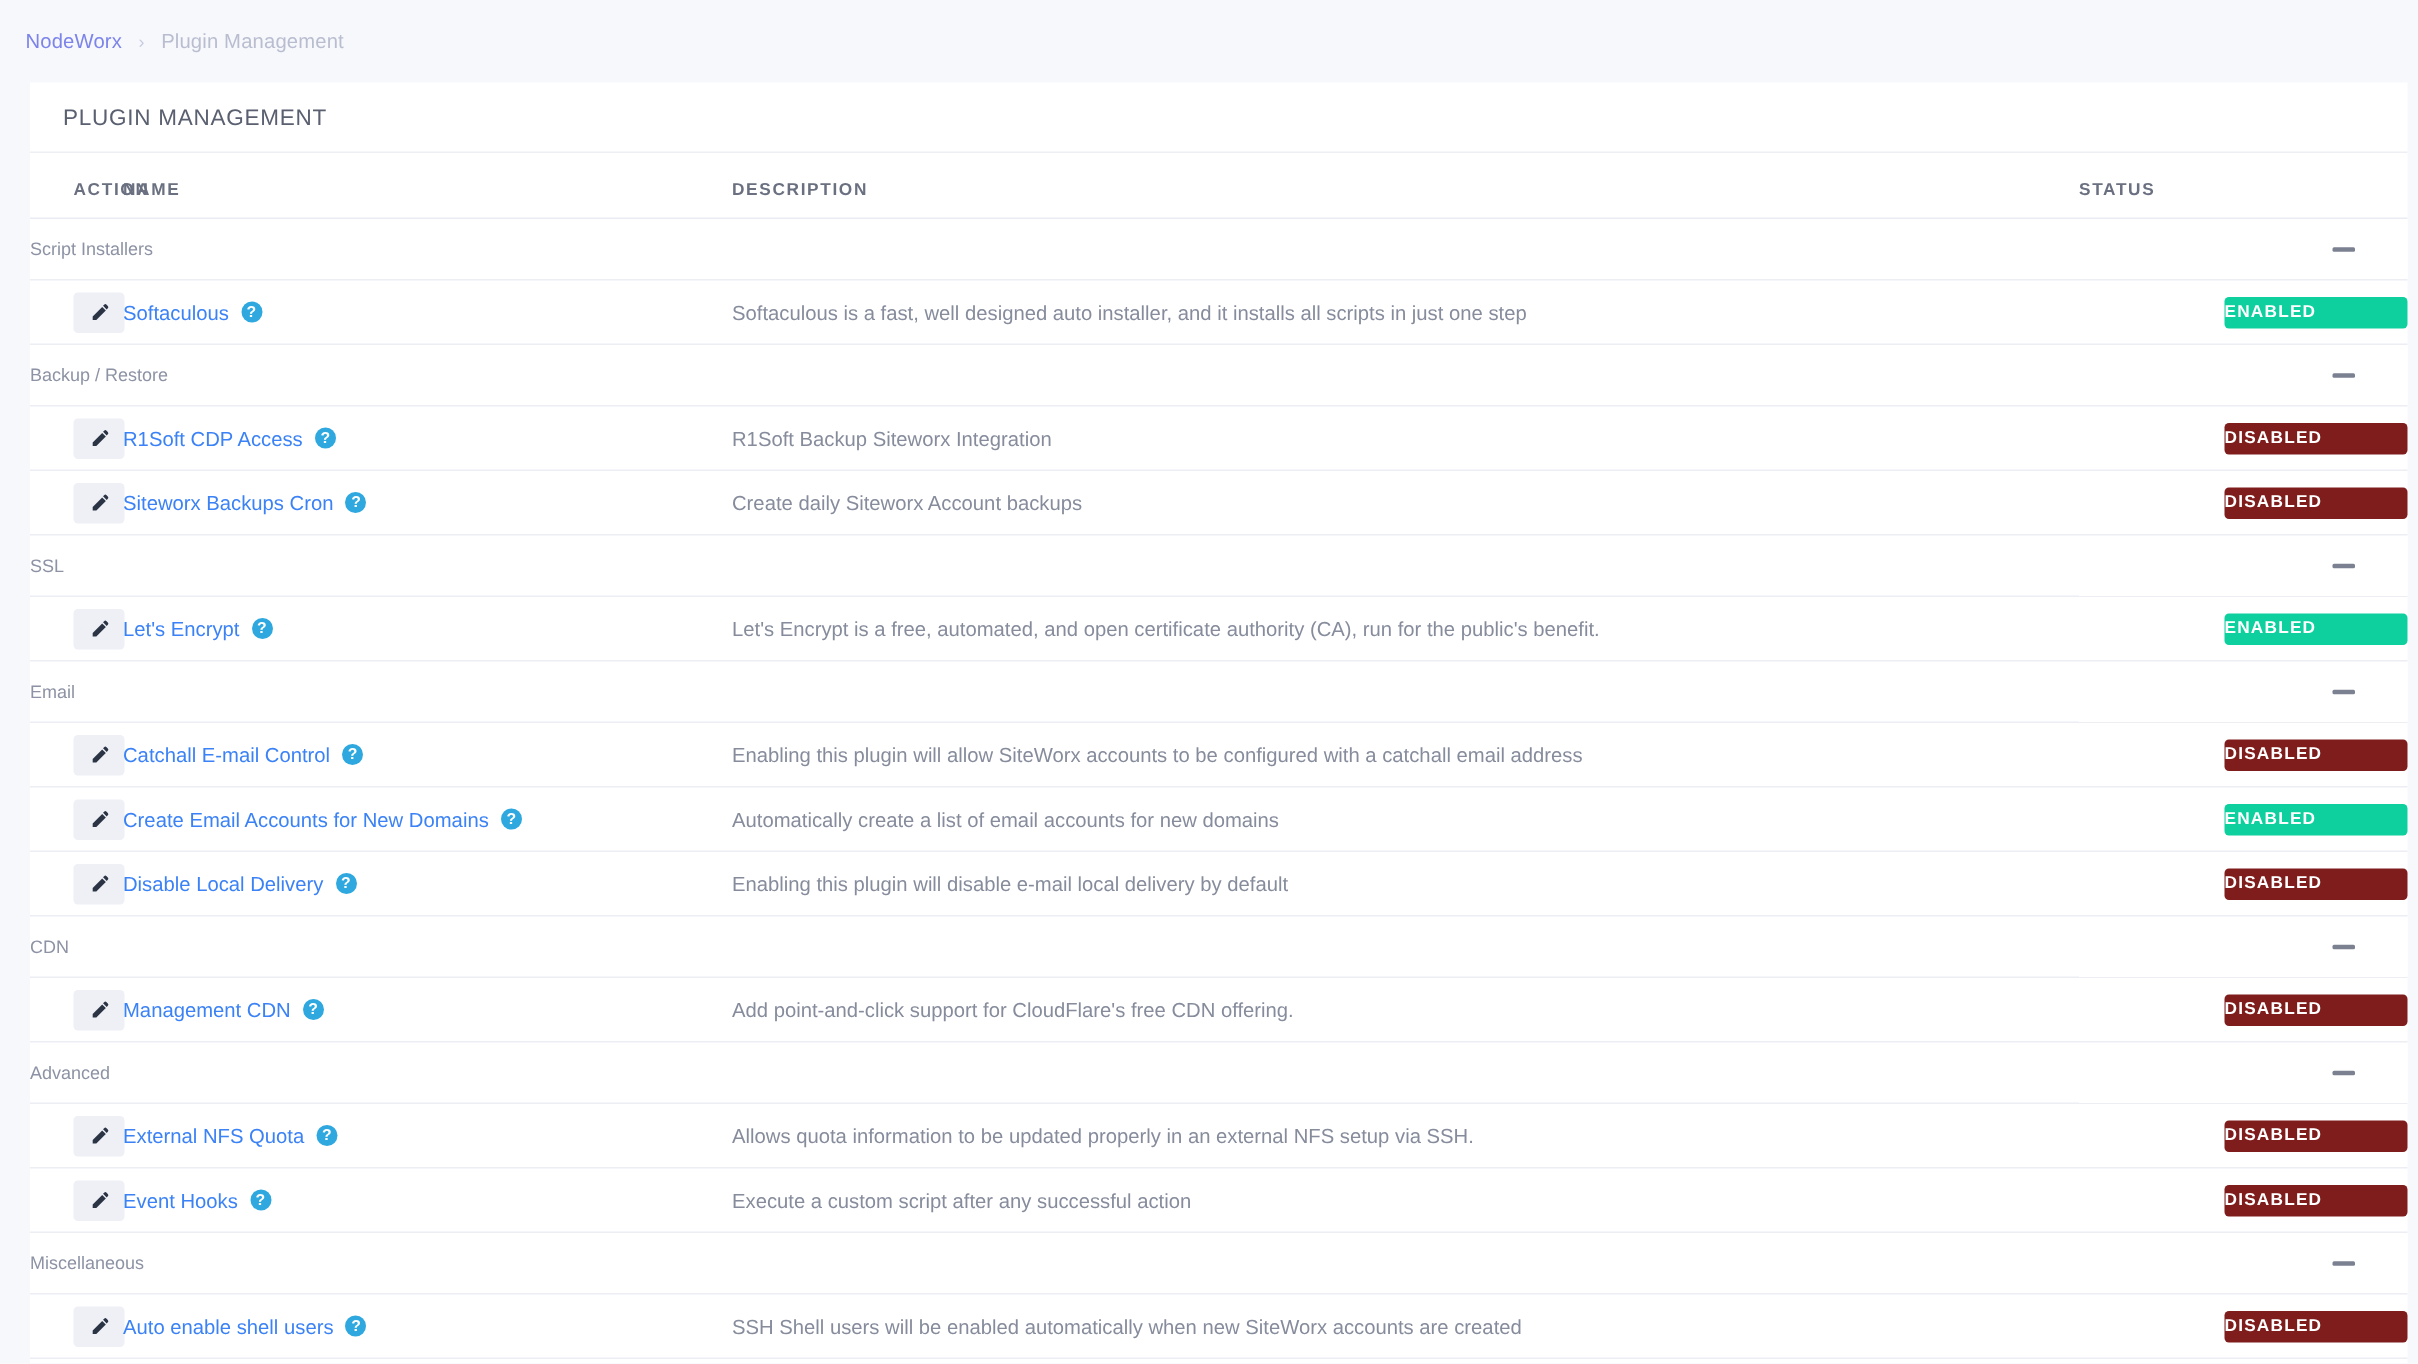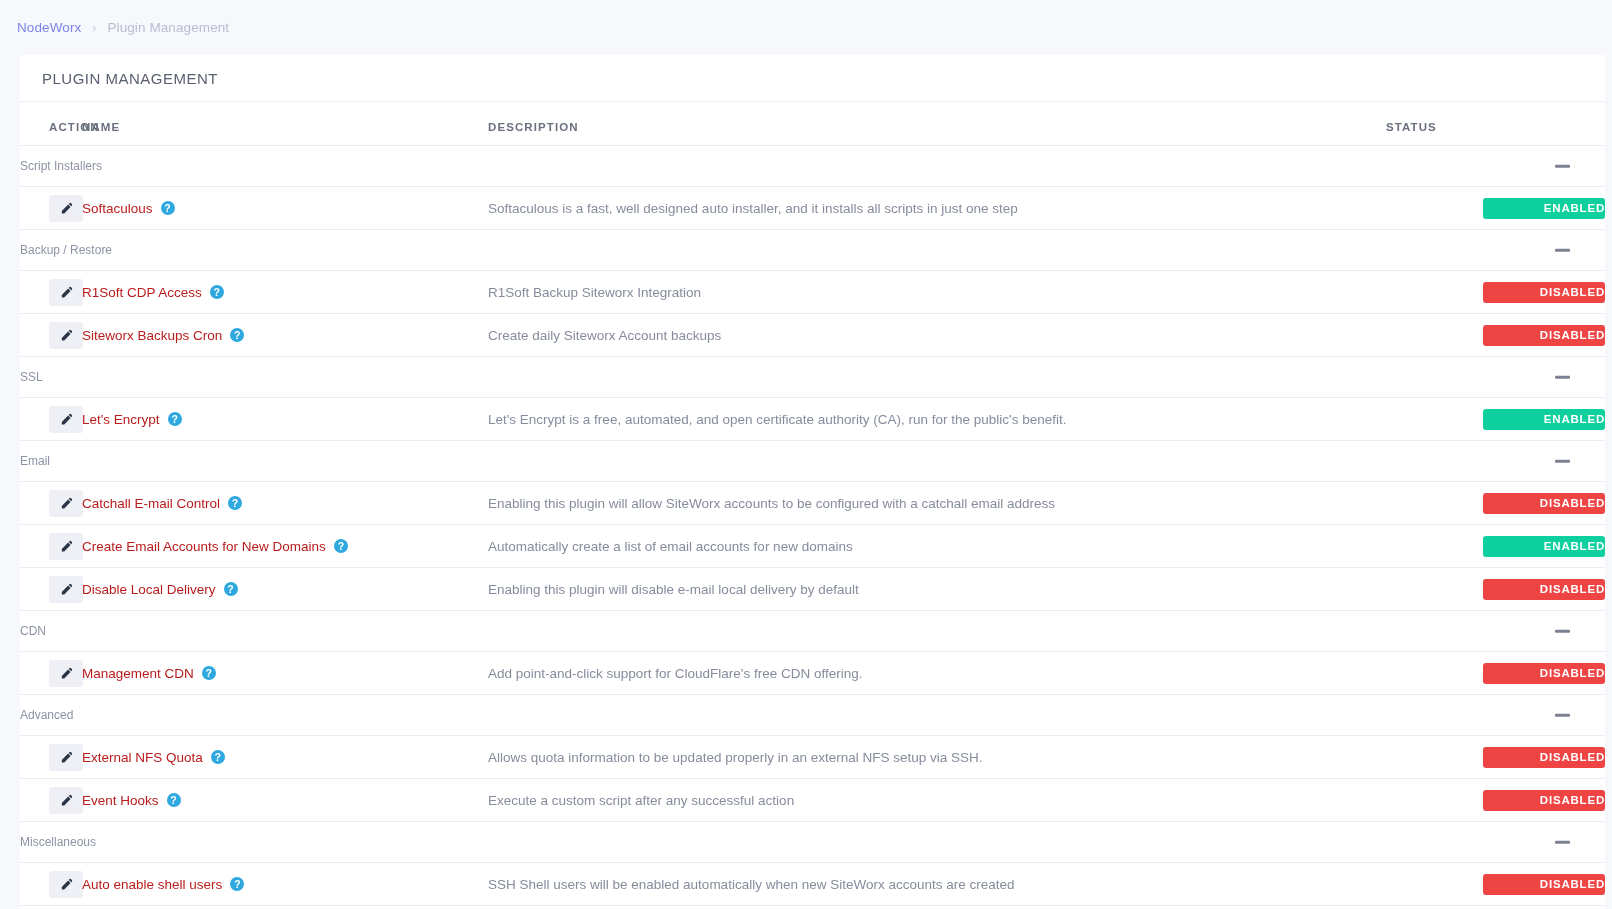--- a/index.html
+++ b/index.html
@@ -125,21 +125,21 @@
     justify-content: center;
     cursor: pointer;
     padding: 0;
   }
   .edit-btn svg { display: block; }
 
   .name-cell { padding-left: 0; }
   .name-wrap { display: flex; align-items: center; }
   .plugin-name {
     font-size: 13.5px;
-    color: #b91c1c;
+    color: #3b82f6;
     white-space: nowrap;
   }
   .help-icon {
     margin-left: 8px;
     width: 14px;
     height: 14px;
     border-radius: 50%;
     background: #2ea8de;
     color: #fff;
     font-size: 10.5px;
@@ -160,25 +160,25 @@
   .status-cell { text-align: right; padding-right: 28px; }
   .badge {
     display: inline-block;
     min-width: 122px;
     padding: 4px 0 5px 0;
     border-radius: 3px;
     color: #ffffff;
     font-size: 11.5px;
     font-weight: 700;
     letter-spacing: .8px;
-    text-align: right;
+    text-align: left;
     cursor: pointer;
   }
   .badge.enabled  { background: #0ecf9e; }
-  .badge.disabled { background: #ef4444; }
+  .badge.disabled { background: #7f1d1d; }
 </style>
 </head>
 <body>
 
 <div class="breadcrumb">
   <a href="#" class="crumb-link">NodeWorx</a>
   <span class="crumb-sep">›</span>
   <span class="crumb-current">Plugin Management</span>
 </div>
 

